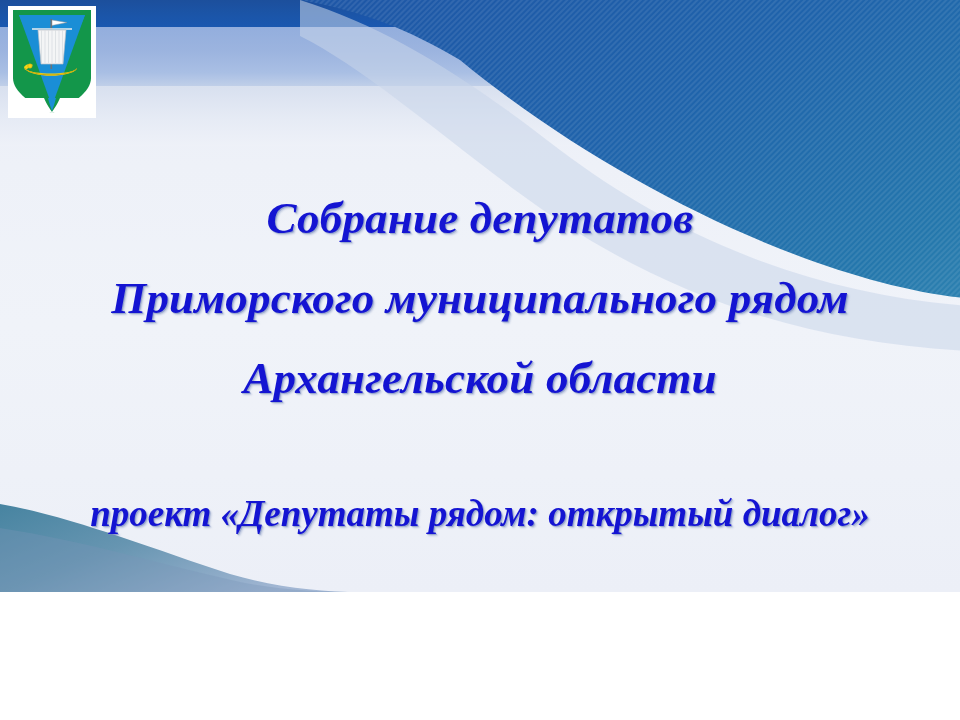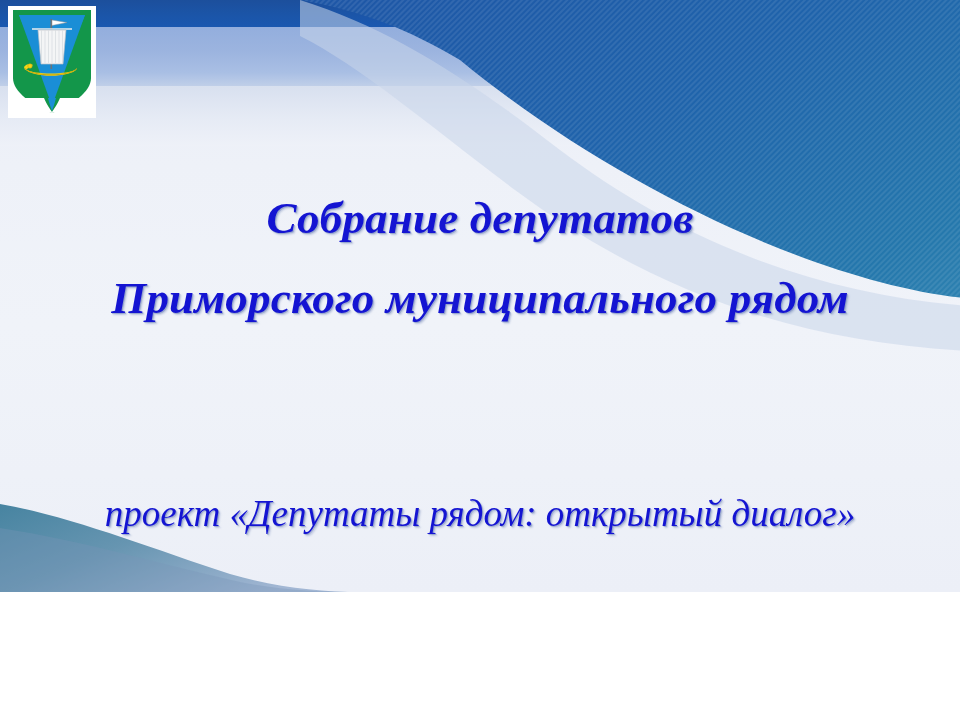--- a/index.html
+++ b/index.html
@@ -121,21 +121,21 @@
     position: absolute;
     left: 0;
     right: 0;
     top: 488px;
     text-align: center;
   }
   .subtitle-line {
     color: #1414d2;
     font-family: "Liberation Serif", "DejaVu Serif", serif;
     font-style: italic;
-    font-weight: normal;
+    font-weight: bold;
     font-size: 37px;
     line-height: 52px;
     letter-spacing: 0px;
     white-space: nowrap;
     text-shadow:
        1px 1px 0 rgba(120,140,190,0.55),
        2px 2px 2px rgba(110,130,180,0.40);
   }
 </style>
 </head>
@@ -229,19 +229,20 @@
       <path d="M 5 88 C 18 98 32 104 44 107 C 56 104 70 98 83 88 L 83 106 L 5 106 Z" fill="#ffffff"></path>
 
       <path d="M 36 92 C 39 99 42 103 44 106 C 46 103 49 99 52 92 Z" fill="#13964a"></path>
       <path d="M 40 92 C 41.5 98 43 102 44 105 C 45 102 46.5 98 48 92 Z" fill="#1a8ed6"></path>
     </svg>
   </div>
 
   <div class="title-block">
     <div class="title-line">Собрание депутатов</div>
     <div class="title-line">Приморского муниципального рядом</div>
+    <div class="title-line">Архангельской области</div>
   </div>
 
   <div class="subtitle-block">
     <div class="subtitle-line">проект «Депутаты рядом: открытый диалог»</div>
   </div>
 
 </div>
 
 </body></html>

